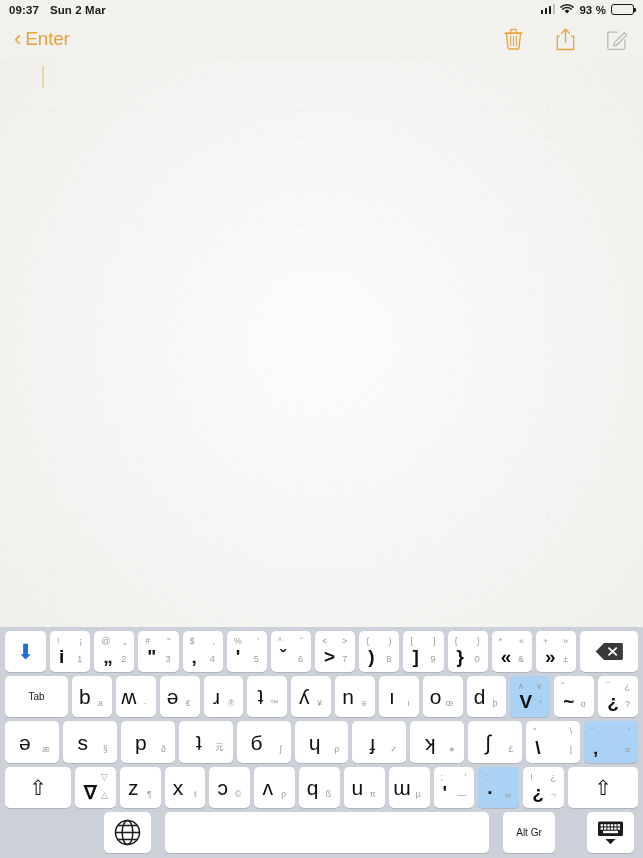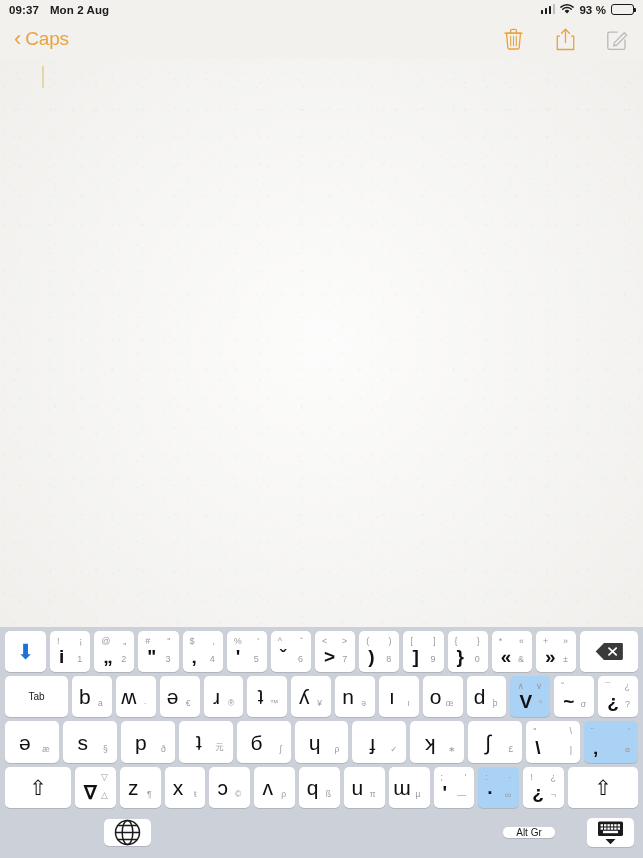--- a/index.html
+++ b/index.html
@@ -114,33 +114,33 @@
   .w-shiftL{ flex: 0 0 66px; }
   .w-shiftR{ flex: 0 0 70px; }
   .w-bksp  { flex: 0 0 58px; }
   .w-arrow { flex: 0 0 41px; }
   .w-globe { flex: 0 0 47px; }
   .w-space { flex: 0 0 324px; }
   .w-altgr { flex: 0 0 52px; }
   .w-hide  { flex: 0 0 47px; }
   .w-gap   { flex: 1 1 0; background: none; box-shadow: none; cursor: default; }
 
-  .row5 { gap: 14px; padding-left: 99px; padding-right: 4px; align-items: center; }
+  .row5 { gap: 14px; padding-left: 99px; padding-right: 4px; }
   .bksp-ico { width: 28px; height: 19px; }
   .arrow-down { color: #1f6fdb; font-size: 21px; line-height: 1; }
   .shift-glyph { font-size: 21px; line-height: 1; }
 </style>
 </head>
 <body>
 
 <div id="root">
 
   <div class="statusbar">
     <span class="sb-time">09:37</span>
-    <span class="sb-date">Mon 2 Aug</span>
+    <span class="sb-date">Sun 2 Mar</span>
     <div class="sb-right">
       <span class="sig">
           <i></i>
           <i></i>
           <i></i>
           <i></i>
         </span>
       <span class="wifi">
         <svg width="14" height="11" viewBox="0 0 14 11">
           <path d="M7 9.6 L4.6 6.9 a3.6 3.6 0 0 1 4.8 0 Z" fill="#1b1b1b"></path>
@@ -149,21 +149,21 @@
         </svg>
       </span>
       <span class="sb-batt-text">93 %</span>
       <span class="batt"><span class="batt-fill"></span></span>
     </div>
   </div>
 
   <div class="toolbar">
     <div class="back">
       <span class="chev">‹</span>
-      <span class="lbl">Caps</span>
+      <span class="lbl">Enter</span>
     </div>
     <div class="tb-actions">
       <span class="tb-ico">
         <svg width="19" height="22" viewBox="0 0 19 22">
           <path d="M2.5 5.2 h14 l-1.3 14.2 a1.8 1.8 0 0 1 -1.8 1.6 h-7.8 a1.8 1.8 0 0 1 -1.8 -1.6 Z" fill="none" stroke="#E8A33D" stroke-width="1.3"></path>
           <path d="M0.8 5.2 h17.4" stroke="#E8A33D" stroke-width="1.3" stroke-linecap="round"></path>
           <path d="M6.6 5.2 v-2.4 a1.4 1.4 0 0 1 1.4 -1.4 h3 a1.4 1.4 0 0 1 1.4 1.4 v2.4" fill="none" stroke="#E8A33D" stroke-width="1.3"></path>
           <path d="M6.7 8.4 v9.4 M9.5 8.4 v9.4 M12.3 8.4 v9.4" stroke="#E8A33D" stroke-width="1.1" stroke-linecap="round"></path>
         </svg>
       </span>

